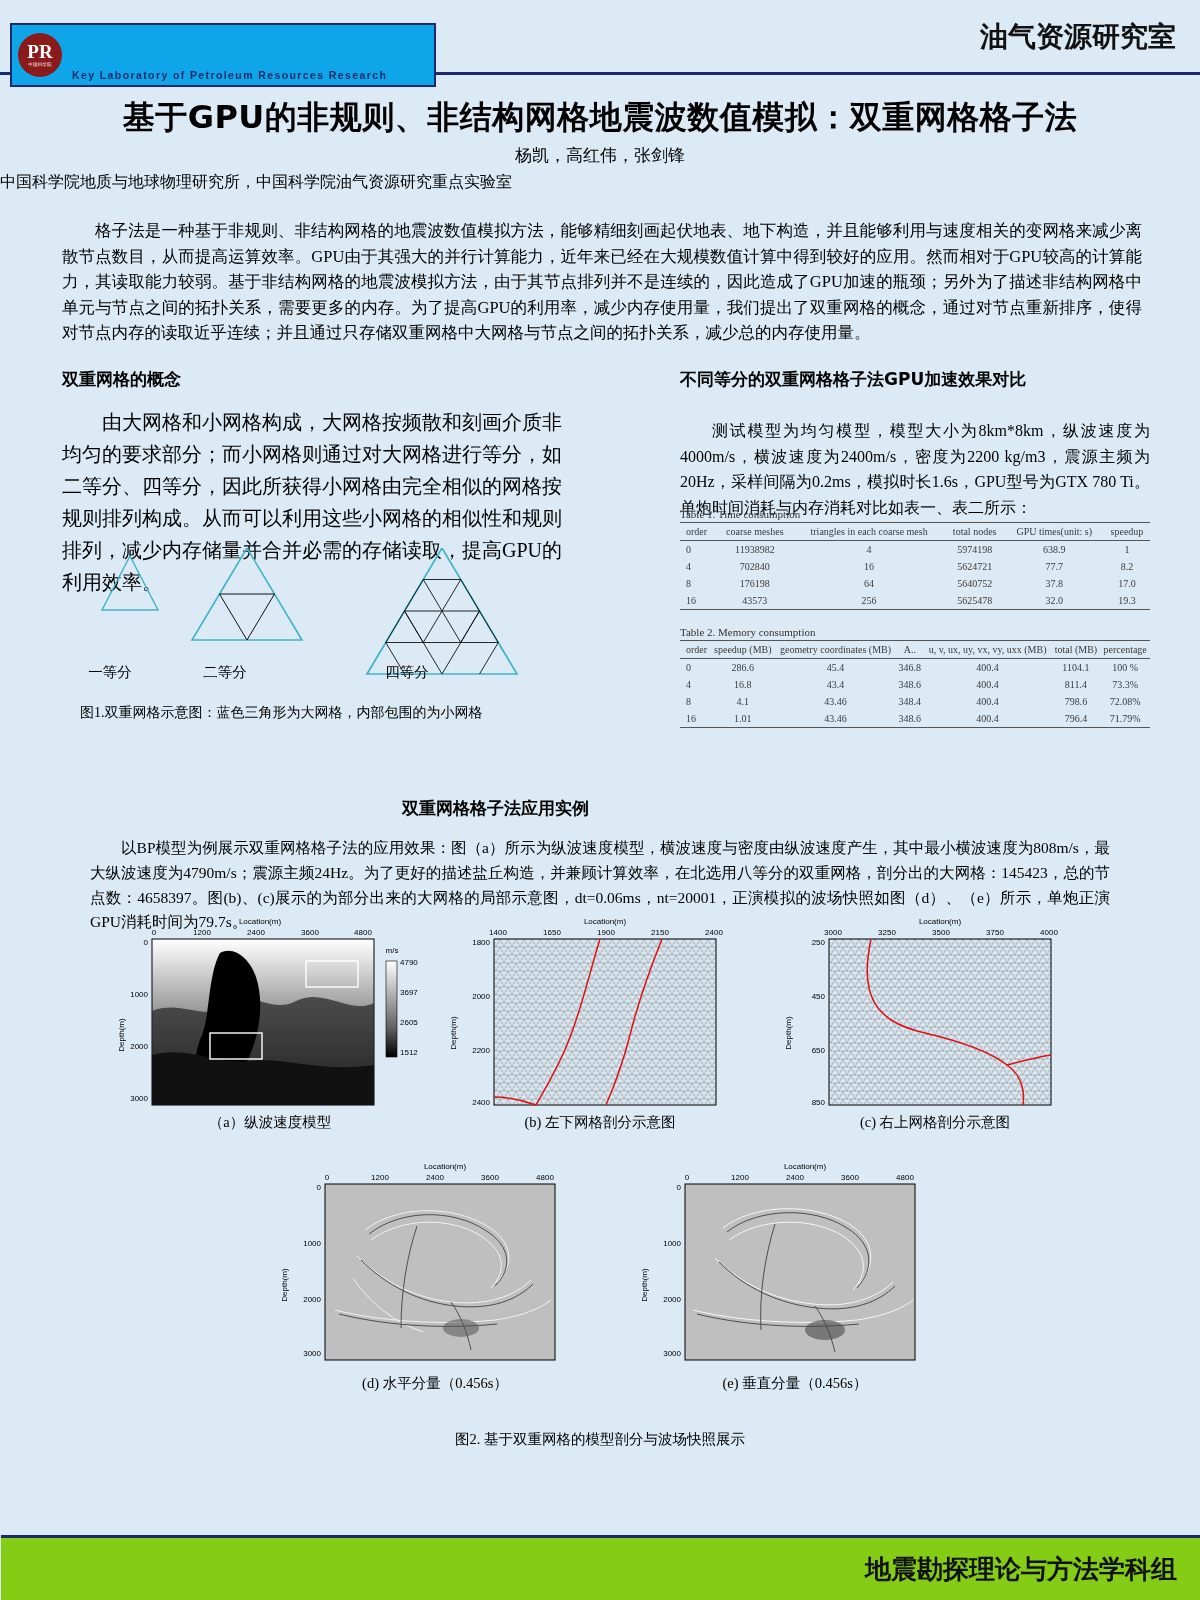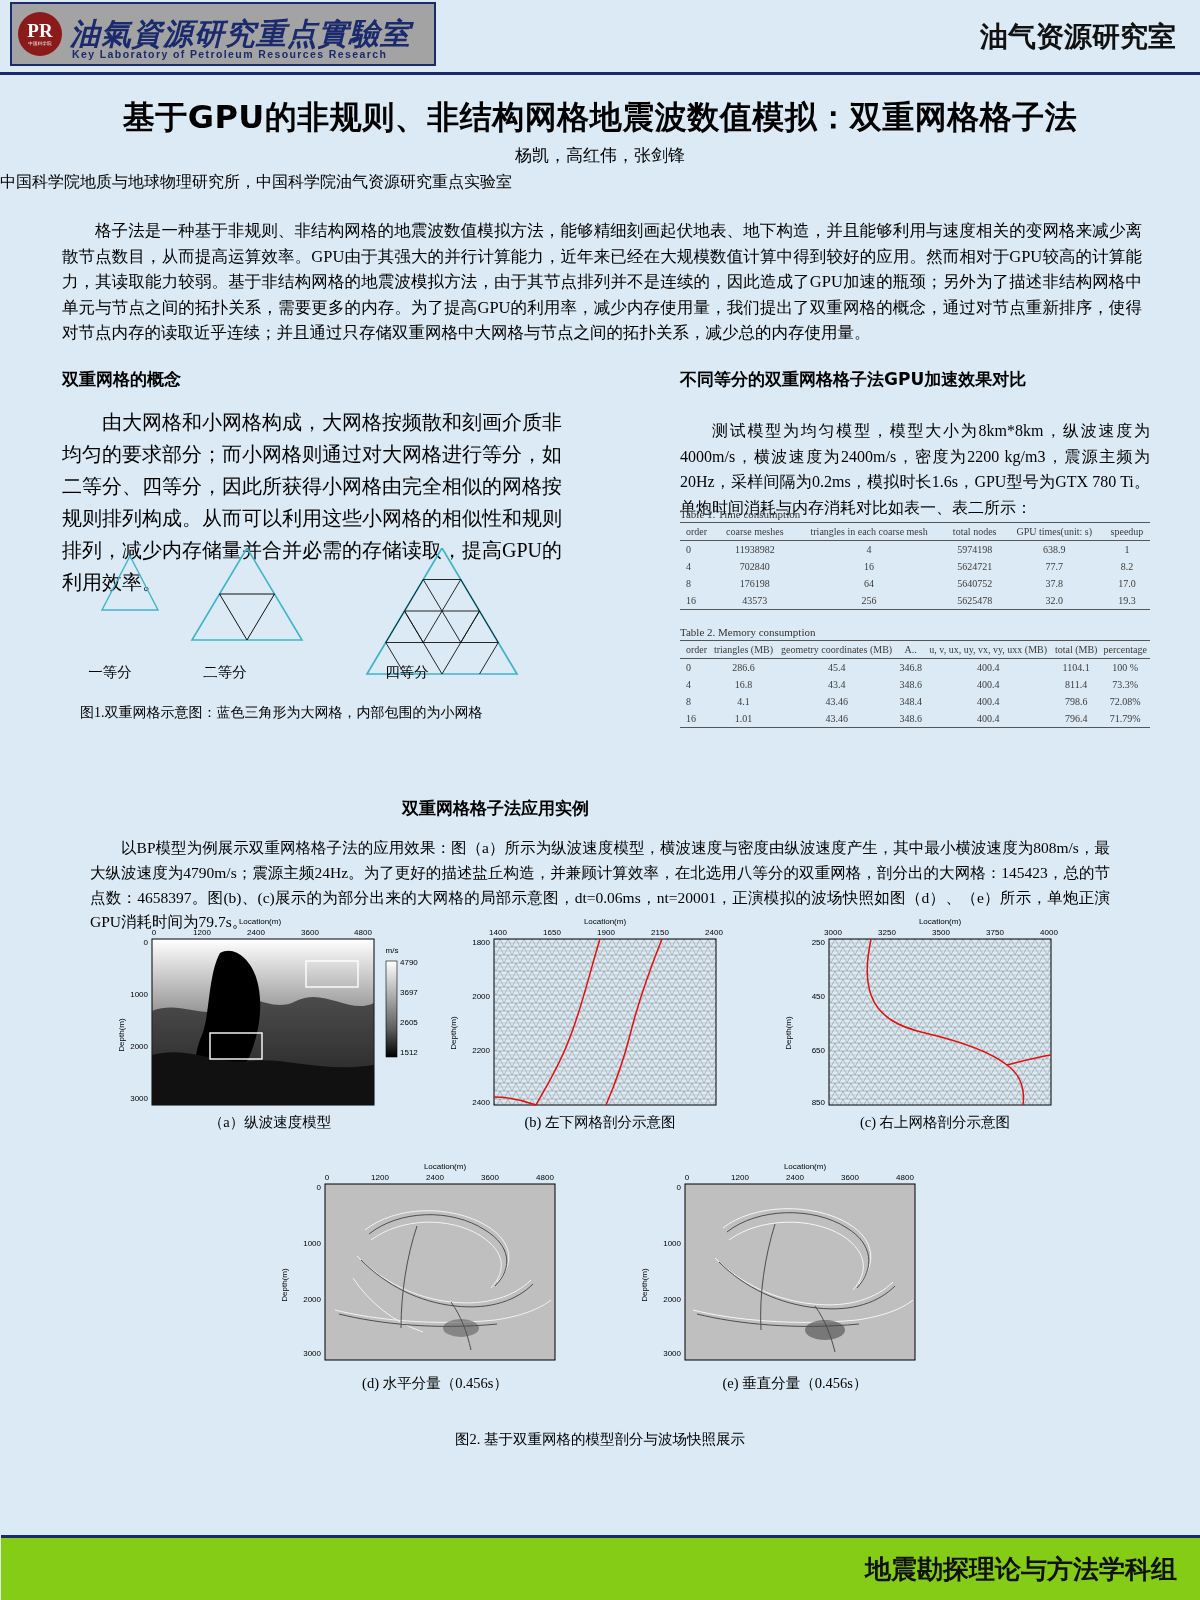--- a/index.html
+++ b/index.html
@@ -11,22 +11,22 @@
     position:relative;
     overflow:hidden;
   }
   
   .topbar{
     position:absolute;left:0;top:0;width:1200px;height:72px;
     background:#dbeaf5;
     border-bottom:3px solid #1a2a6c;
   }
   .lab-logo{
-    position:absolute;left:10px;top:2px;width:422px;height:60px;
-    background:#a3a3a3;border:2px solid #1a2a6c;
+    position:absolute;left:10px;top:23px;width:422px;height:60px;
+    background:#0ea5e9;border:2px solid #1a2a6c;
     display:flex;align-items:center;
   }
   .pr-badge{
     width:44px;height:44px;border-radius:50%;
     background:#8b1a1a;color:#fff;margin-left:6px;
     display:flex;flex-direction:column;align-items:center;justify-content:center;
     font-family:"Liberation Serif",serif;font-weight:bold;font-size:19px;line-height:1;
     flex:none;
   }
   .pr-badge small{font-size:4.5px;font-weight:normal;margin-top:2px;letter-spacing:.2px;}
@@ -133,21 +133,20 @@
 </style>
 </head>
 <body>
 
 <div class="topbar">
   <div class="lab-logo">
     <div class="pr-badge">
       <span>PR</span>
       <small>中国科学院</small>
     </div>
-    <div class="lab-cn">油氣資源研究重点實驗室</div>
     <div class="lab-en">Key  Laboratory  of  Petroleum  Resources  Research</div>
   </div>
   <div class="topbar-right">油气资源研究室</div>
 </div>
 
 <div class="title">基于GPU的非规则、非结构网格地震波数值模拟：双重网格格子法</div>
 <div class="authors">杨凯，高红伟，张剑锋</div>
 <div class="affil">中国科学院地质与地球物理研究所，中国科学院油气资源研究重点实验室</div>
 
 <div class="abstract">格子法是一种基于非规则、非结构网格的地震波数值模拟方法，能够精细刻画起伏地表、地下构造，并且能够利用与速度相关的变网格来减少离散节点数目，从而提高运算效率。GPU由于其强大的并行计算能力，近年来已经在大规模数值计算中得到较好的应用。然而相对于GPU较高的计算能力，其读取能力较弱。基于非结构网格的地震波模拟方法，由于其节点排列并不是连续的，因此造成了GPU加速的瓶颈；另外为了描述非结构网格中单元与节点之间的拓扑关系，需要更多的内存。为了提高GPU的利用率，减少内存使用量，我们提出了双重网格的概念，通过对节点重新排序，使得对节点内存的读取近乎连续；并且通过只存储双重网格中大网格与节点之间的拓扑关系，减少总的内存使用量。</div>
@@ -240,21 +239,21 @@
     </tbody>
   </table>
 
   <div class="tbl-gap"></div>
 
   <div class="tbl-title">Table 2.  Memory consumption</div>
   <table class="mini">
     <thead>
       <tr>
         <th class="lft">order</th>
-        <th>triangles (MB)</th>
+        <th>speedup (MB)</th>
         <th>geometry coordinates (MB)</th>
         <th>A..</th>
         <th>u, v, ux, uy, vx, vy, uxx (MB)</th>
         <th>total (MB)</th>
         <th>percentage</th>
       </tr>
     </thead>
     <tbody>
       <tr>
         <td class="lft">0</td>

